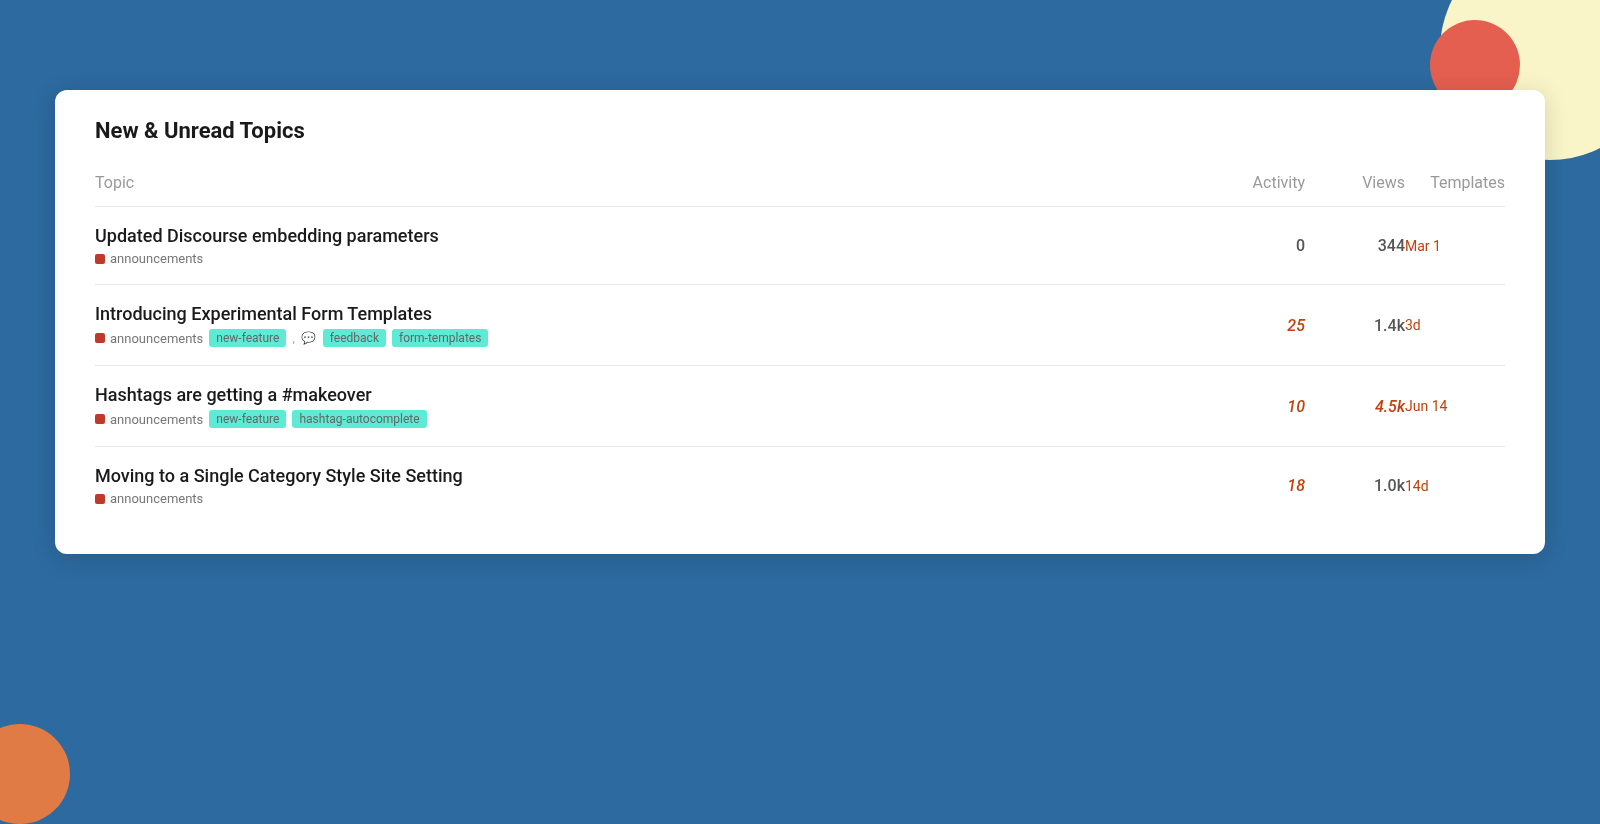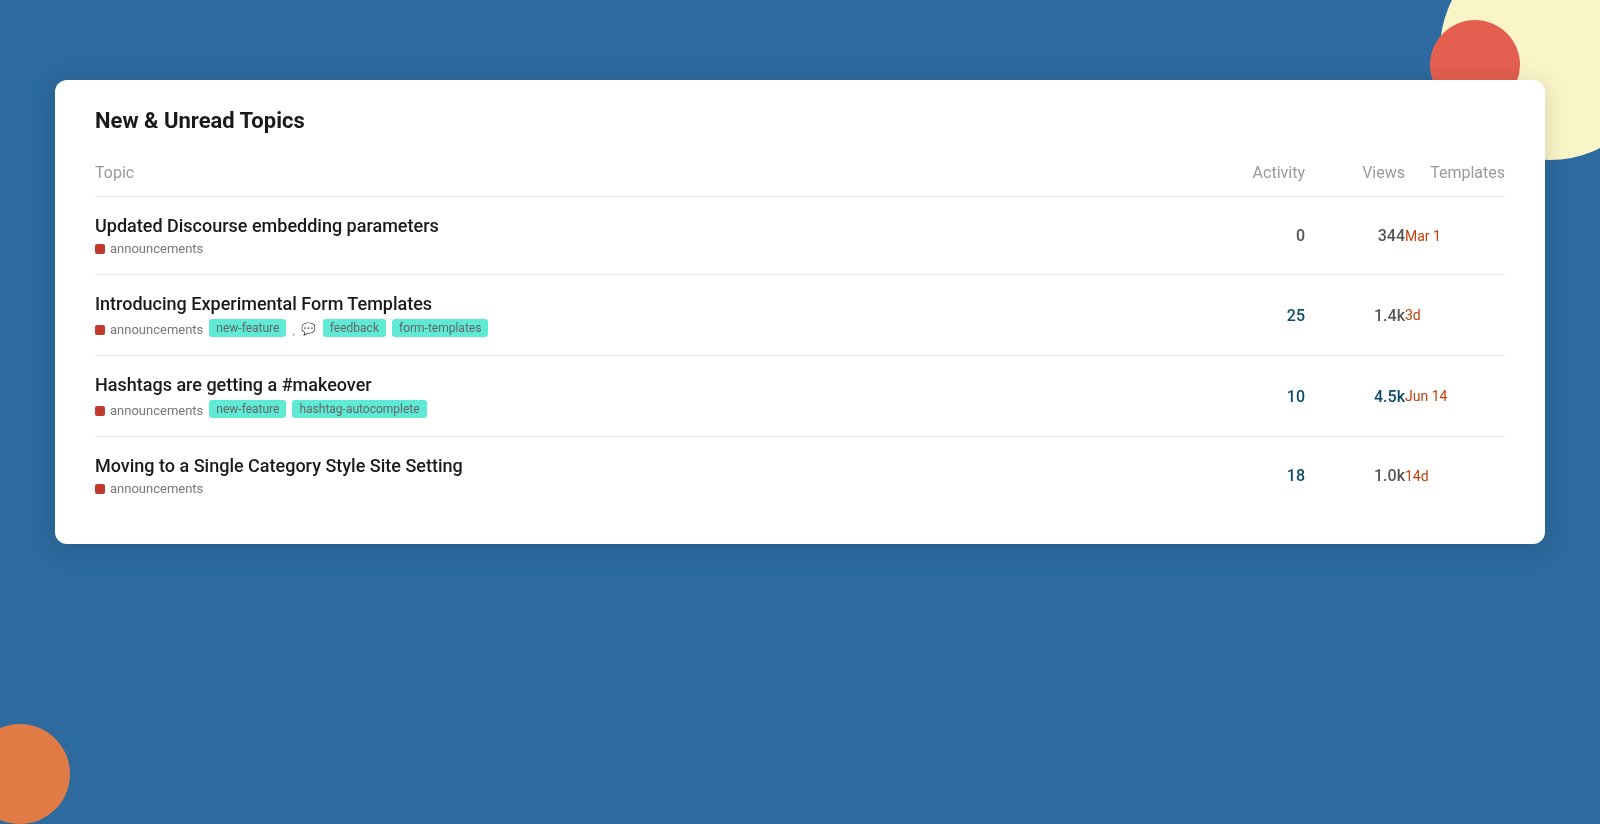--- a/index.html
+++ b/index.html
@@ -51,21 +51,21 @@
       bottom: 0;
       left: -30px;
       width: 100px;
       height: 100px;
       background-color: #e07b45;
       border-radius: 50%;
     }
 
     .main-container {
       position: absolute;
-      top: 80px;
+      top: 90px;
       left: 55px;
       right: 55px;
       background: #ffffff;
       border-radius: 12px;
       padding: 28px 40px 30px 40px;
       box-shadow: 0 4px 24px rgba(0,0,0,0.15);
     }
 
     .panel-title {
       font-size: 22px;
@@ -115,21 +115,21 @@
       font-size: 18px;
       font-weight: 500;
       color: #1a1a1a;
       display: block;
       margin-bottom: 5px;
       cursor: pointer;
     }
 
     .topic-tags {
       display: flex;
-      align-items: flex-end;
+      align-items: center;
       gap: 6px;
       flex-wrap: wrap;
     }
 
     .tag-category {
       display: inline-flex;
       align-items: center;
       gap: 5px;
       font-size: 13px;
       color: #777;
@@ -167,21 +167,22 @@
       text-align: right;
       font-size: 16px;
       font-weight: 500;
     }
 
     .col-number.normal {
       color: #555;
     }
 
     .col-number.hot {
-      color: #0c4a6e;
+      color: #c2410c;
+      font-style: italic;
     }
 
     .col-activity-val {
       text-align: left;
       font-size: 14px;
       color: #c2410c;
     }
   </style>
 </head>
 <body>

